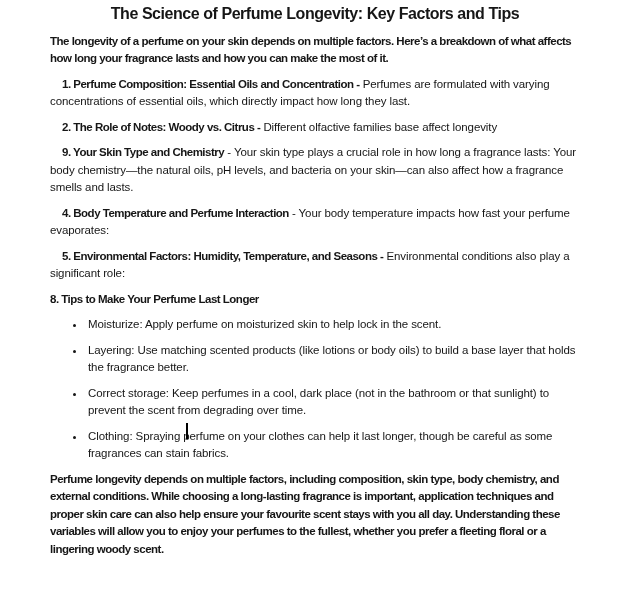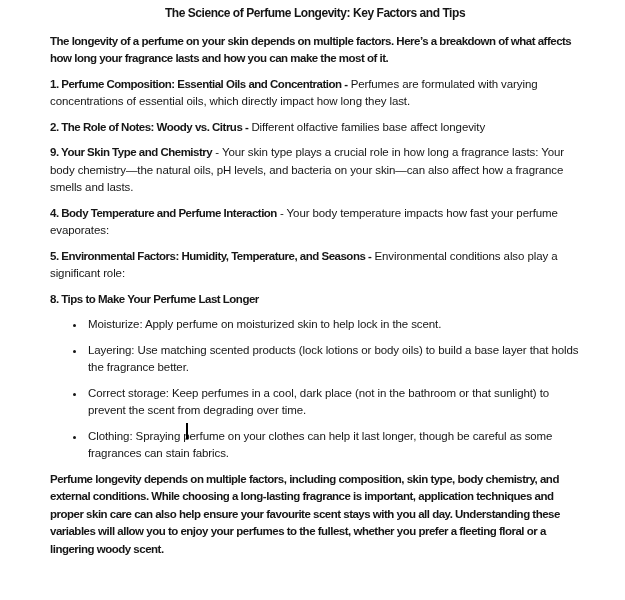--- a/index.html
+++ b/index.html
@@ -30,27 +30,28 @@
     letter-spacing: -0.1px;
   }
 
   p {
     margin: 0 0 8px 0;
   }
 
   strong, .b {
     font-weight: 700;
     letter-spacing: -0.5px;
+    margin-left: 12px;
   }
 
   .title {
     font-weight: 700;
     letter-spacing: -0.45px;
     text-align: center;
-    font-size: 12px;
+    font-size: 16px;
     margin-bottom: 10px;
   }
 
   .bold-para {
     font-weight: 700;
     letter-spacing: -0.5px;
   }
 
   ul.tips {
     list-style: disc outside;
@@ -89,21 +90,21 @@
 
   <p><strong>4. Body Temperature and Perfume Interaction</strong><span> - Your body temperature impacts how fast your perfume evaporates:</span></p>
 
 
   <p><strong>5. Environmental Factors: Humidity, Temperature, and Seasons -</strong><span> Environmental conditions also play a significant role:</span></p>
 
   <p class="bold-para">8. Tips to Make Your Perfume Last Longer</p>
 
   <ul class="tips">
     <li>Moisturize: Apply perfume on moisturized skin to help lock in the scent.</li>
-    <li>Layering: Use matching scented products (lock lotions or body oils) to build a base layer that holds the fragrance better.</li>
+    <li>Layering: Use matching scented products (like lotions or body oils) to build a base layer that holds the fragrance better.</li>
     <li>Correct storage: Keep perfumes in a cool, dark place (not in the bathroom or that sunlight) to prevent the scent from degrading over time.</li>
     <li>Clothing: Spraying perfume on your clothes can help it last longer, though be careful as some fragrances can stain fabrics.</li>
   </ul>
 
   <p class="bold-para">Perfume longevity depends on multiple factors, including composition, skin type, body chemistry, and external conditions. While choosing a long-lasting fragrance is important, application techniques and proper skin care can also help ensure your favourite scent stays with you all day. Understanding these variables will allow you to enjoy your perfumes to the fullest, whether you prefer a fleeting floral or a lingering woody scent.</p>
 
   <div class="caret"></div>
 
 </div>
 

